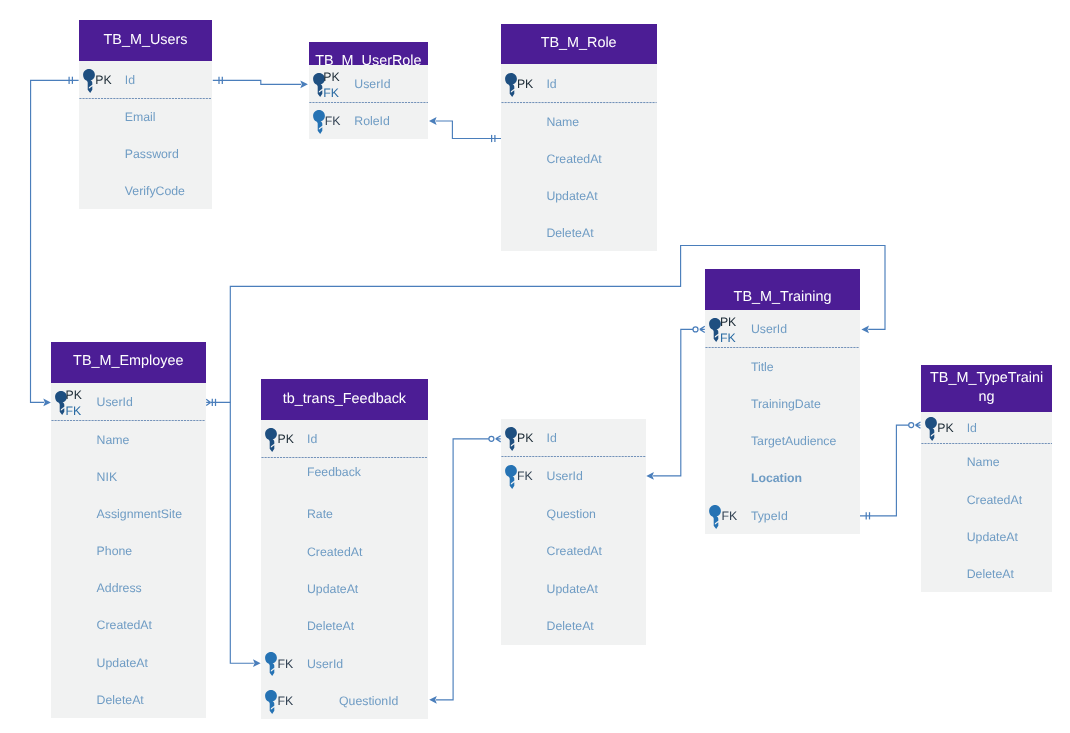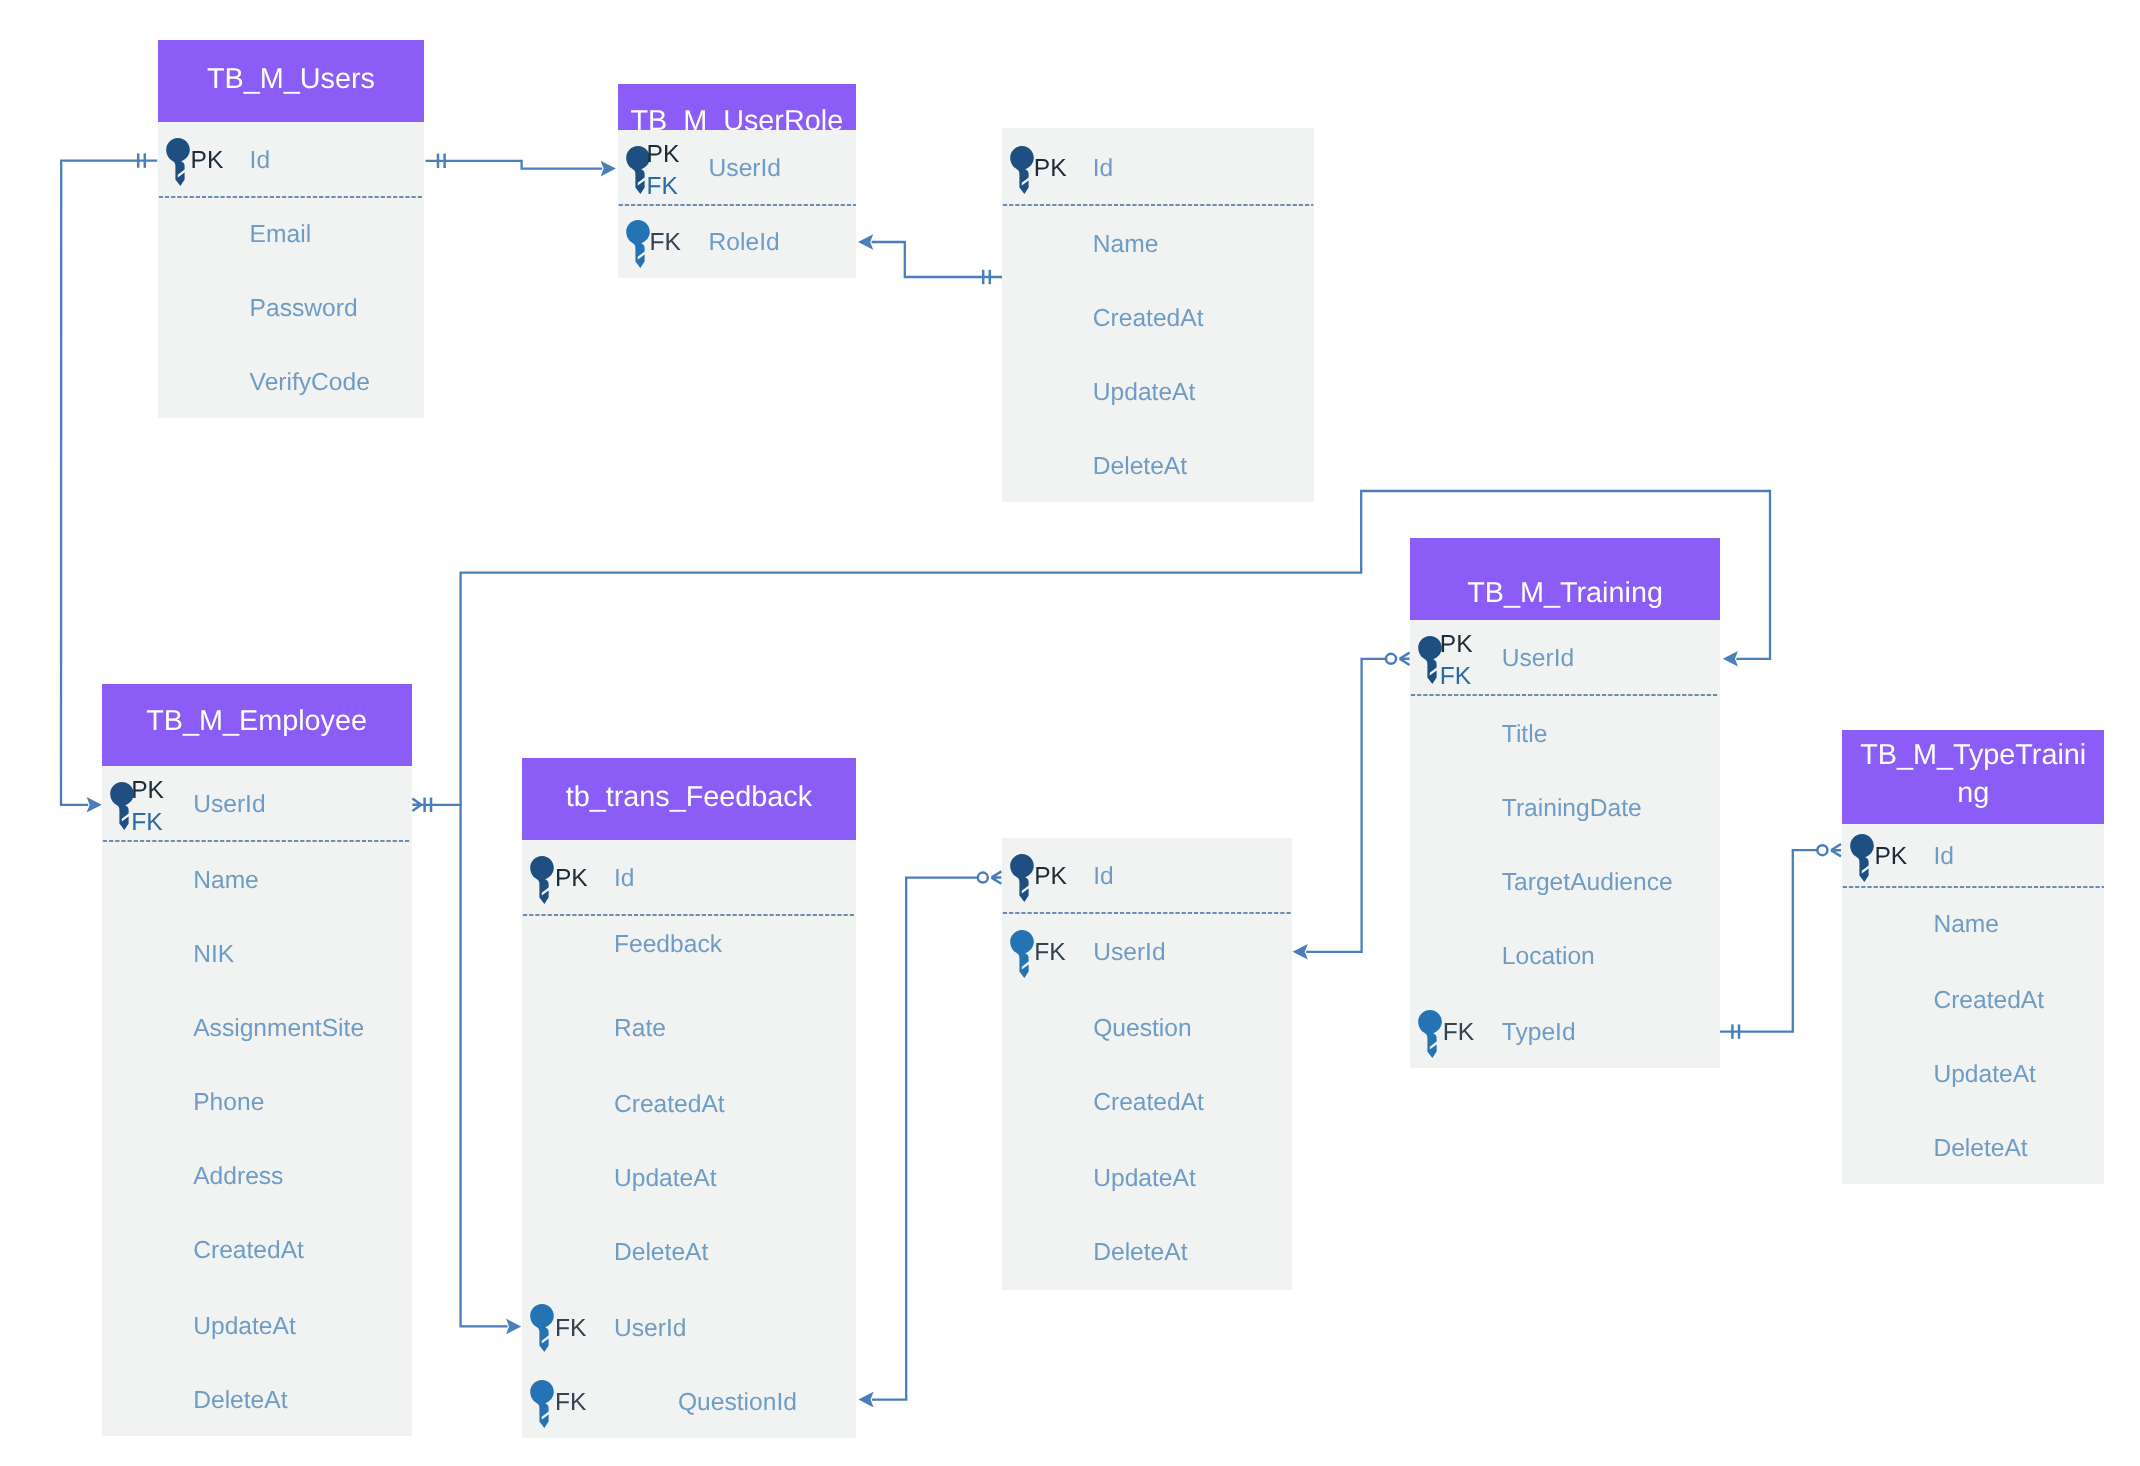--- a/index.html
+++ b/index.html
@@ -2,21 +2,21 @@
 <html><head>
 <meta charset="utf-8">
 <title>ER Diagram</title>
 <style>
 html,body{margin:0;padding:0;}
 body{width:1070px;height:733px;background:#fff;overflow:hidden;position:relative;
  font-family:"Liberation Sans",sans-serif;-webkit-font-smoothing:antialiased;text-rendering:geometricPrecision;}
 #canvas{position:absolute;left:0;top:0;width:1070px;height:733px;}
 svg#links{position:absolute;left:0;top:0;width:1070px;height:733px;}
 .er-table{position:absolute;box-sizing:border-box;}
-.er-head{position:absolute;left:0;top:0;right:0;background:#8b5cf6;color:#fff;
+.er-head{position:absolute;left:0;top:0;right:0;background:#4c1d95;color:#fff;
  display:flex;align-items:center;justify-content:center;text-align:center;
  font-size:14.4px;letter-spacing:0px;line-height:19px;box-sizing:border-box;
  padding:0 5.5px;overflow-wrap:anywhere;word-break:break-word;}
 .er-head>span{position:relative;top:-0.4px;display:block;}
 .er-body{position:absolute;left:0;right:0;background:#f1f2f2;box-sizing:border-box;}
 .er-field{position:absolute;font-size:12.3px;color:#6f9cc4;line-height:1;white-space:nowrap;}
 .er-keyico{position:absolute;}
 .er-kl{position:absolute;font-size:12.3px;-webkit-font-smoothing:antialiased;line-height:1;white-space:nowrap;}
 .er-pk{color:#1c2b36;}
 .er-fk{color:#2a6ba3;}
@@ -115,20 +115,23 @@
           </svg>
         </div>
     <span class="er-keyico" style="left:4.3px;top:45.45px;"><svg width="12.0" height="24.0" viewBox="0 0 100 203">
             <path d="M50 0 C77.6 0 100 22.4 100 50 C100 73 84 92 63 98 C72 101 78 108 78 117 L78 133 L49 155 L49 167 L78 146 L78 176 L60 203 L39 176 L39 117 C39 108 34 100 27 97 C12 90 0 71 0 50 C0 22.4 22.4 0 50 0 Z" fill="#2673b4"></path>
           </svg></span>
     <span class="er-kl er-fkdark" style="left:16.3px;top:50.55px;">FK</span>
     <span class="er-field" style="left:45.8px;top:50.65px;">RoleId</span>
   </div>
 </div>
 <div class="er-table" style="left:500.6px;top:23.6px;width:156.1px;height:227.8px;">
+  <div class="er-head" style="height:40.5px;">
+        <span>TB_M_Role</span>
+      </div>
   <div class="er-body" style="top:40.5px;height:187.3px;">
     <span class="er-keyico" style="left:4.3px;top:8.85px;"><svg width="12.0" height="24.0" viewBox="0 0 100 203">
             <path d="M50 0 C77.6 0 100 22.4 100 50 C100 73 84 92 63 98 C72 101 78 108 78 117 L78 133 L49 155 L49 167 L78 146 L78 176 L60 203 L39 176 L39 117 C39 108 34 100 27 97 C12 90 0 71 0 50 C0 22.4 22.4 0 50 0 Z" fill="#1e4f80"></path>
           </svg></span>
     <span class="er-kl er-pk" style="left:16.3px;top:13.95px;">PK</span>
     <span class="er-field" style="left:45.8px;top:14.05px;">Id</span>
     <div class="er-divider" style="left:0;width:156.1px;top:38.40px;">
           <svg width="156.1" height="1.1" viewBox="0 0 156.1 1.1">
             <line x1="0" y1="0.55" x2="156.1" y2="0.55" stroke="#6c8cb5" stroke-width="1.0" stroke-dasharray="2.15 0.95"></line>
           </svg>
@@ -232,21 +235,21 @@
     <span class="er-kl er-fk" style="left:14.8px;top:22.00px;">FK</span>
     <span class="er-field" style="left:45.8px;top:13.30px;">UserId</span>
     <div class="er-divider" style="left:0;width:154.9px;top:36.90px;">
           <svg width="154.9" height="1.1" viewBox="0 0 154.9 1.1">
             <line x1="0" y1="0.55" x2="154.9" y2="0.55" stroke="#6c8cb5" stroke-width="1.0" stroke-dasharray="2.15 0.95"></line>
           </svg>
         </div>
     <span class="er-field" style="left:45.8px;top:50.65px;">Title</span>
     <span class="er-field" style="left:45.8px;top:87.95px;">TrainingDate</span>
     <span class="er-field" style="left:45.8px;top:125.25px;">TargetAudience</span>
-    <span class="er-field" style="left:45.8px;top:162.55px;">Location</span>
+    <span class="er-field" style="left:45.8px;top:162.55px;font-weight:bold;">Location</span>
     <span class="er-keyico" style="left:4.3px;top:194.65px;"><svg width="12.0" height="24.0" viewBox="0 0 100 203">
             <path d="M50 0 C77.6 0 100 22.4 100 50 C100 73 84 92 63 98 C72 101 78 108 78 117 L78 133 L49 155 L49 167 L78 146 L78 176 L60 203 L39 176 L39 117 C39 108 34 100 27 97 C12 90 0 71 0 50 C0 22.4 22.4 0 50 0 Z" fill="#2673b4"></path>
           </svg></span>
     <span class="er-kl er-fkdark" style="left:16.3px;top:199.75px;">FK</span>
     <span class="er-field" style="left:45.8px;top:199.85px;">TypeId</span>
   </div>
 </div>
 <div class="er-table" style="left:920.9px;top:365.4px;width:131.4px;height:226.3px;">
   <div class="er-head" style="height:46.6px;">
         <span>TB_M_TypeTraining</span>

